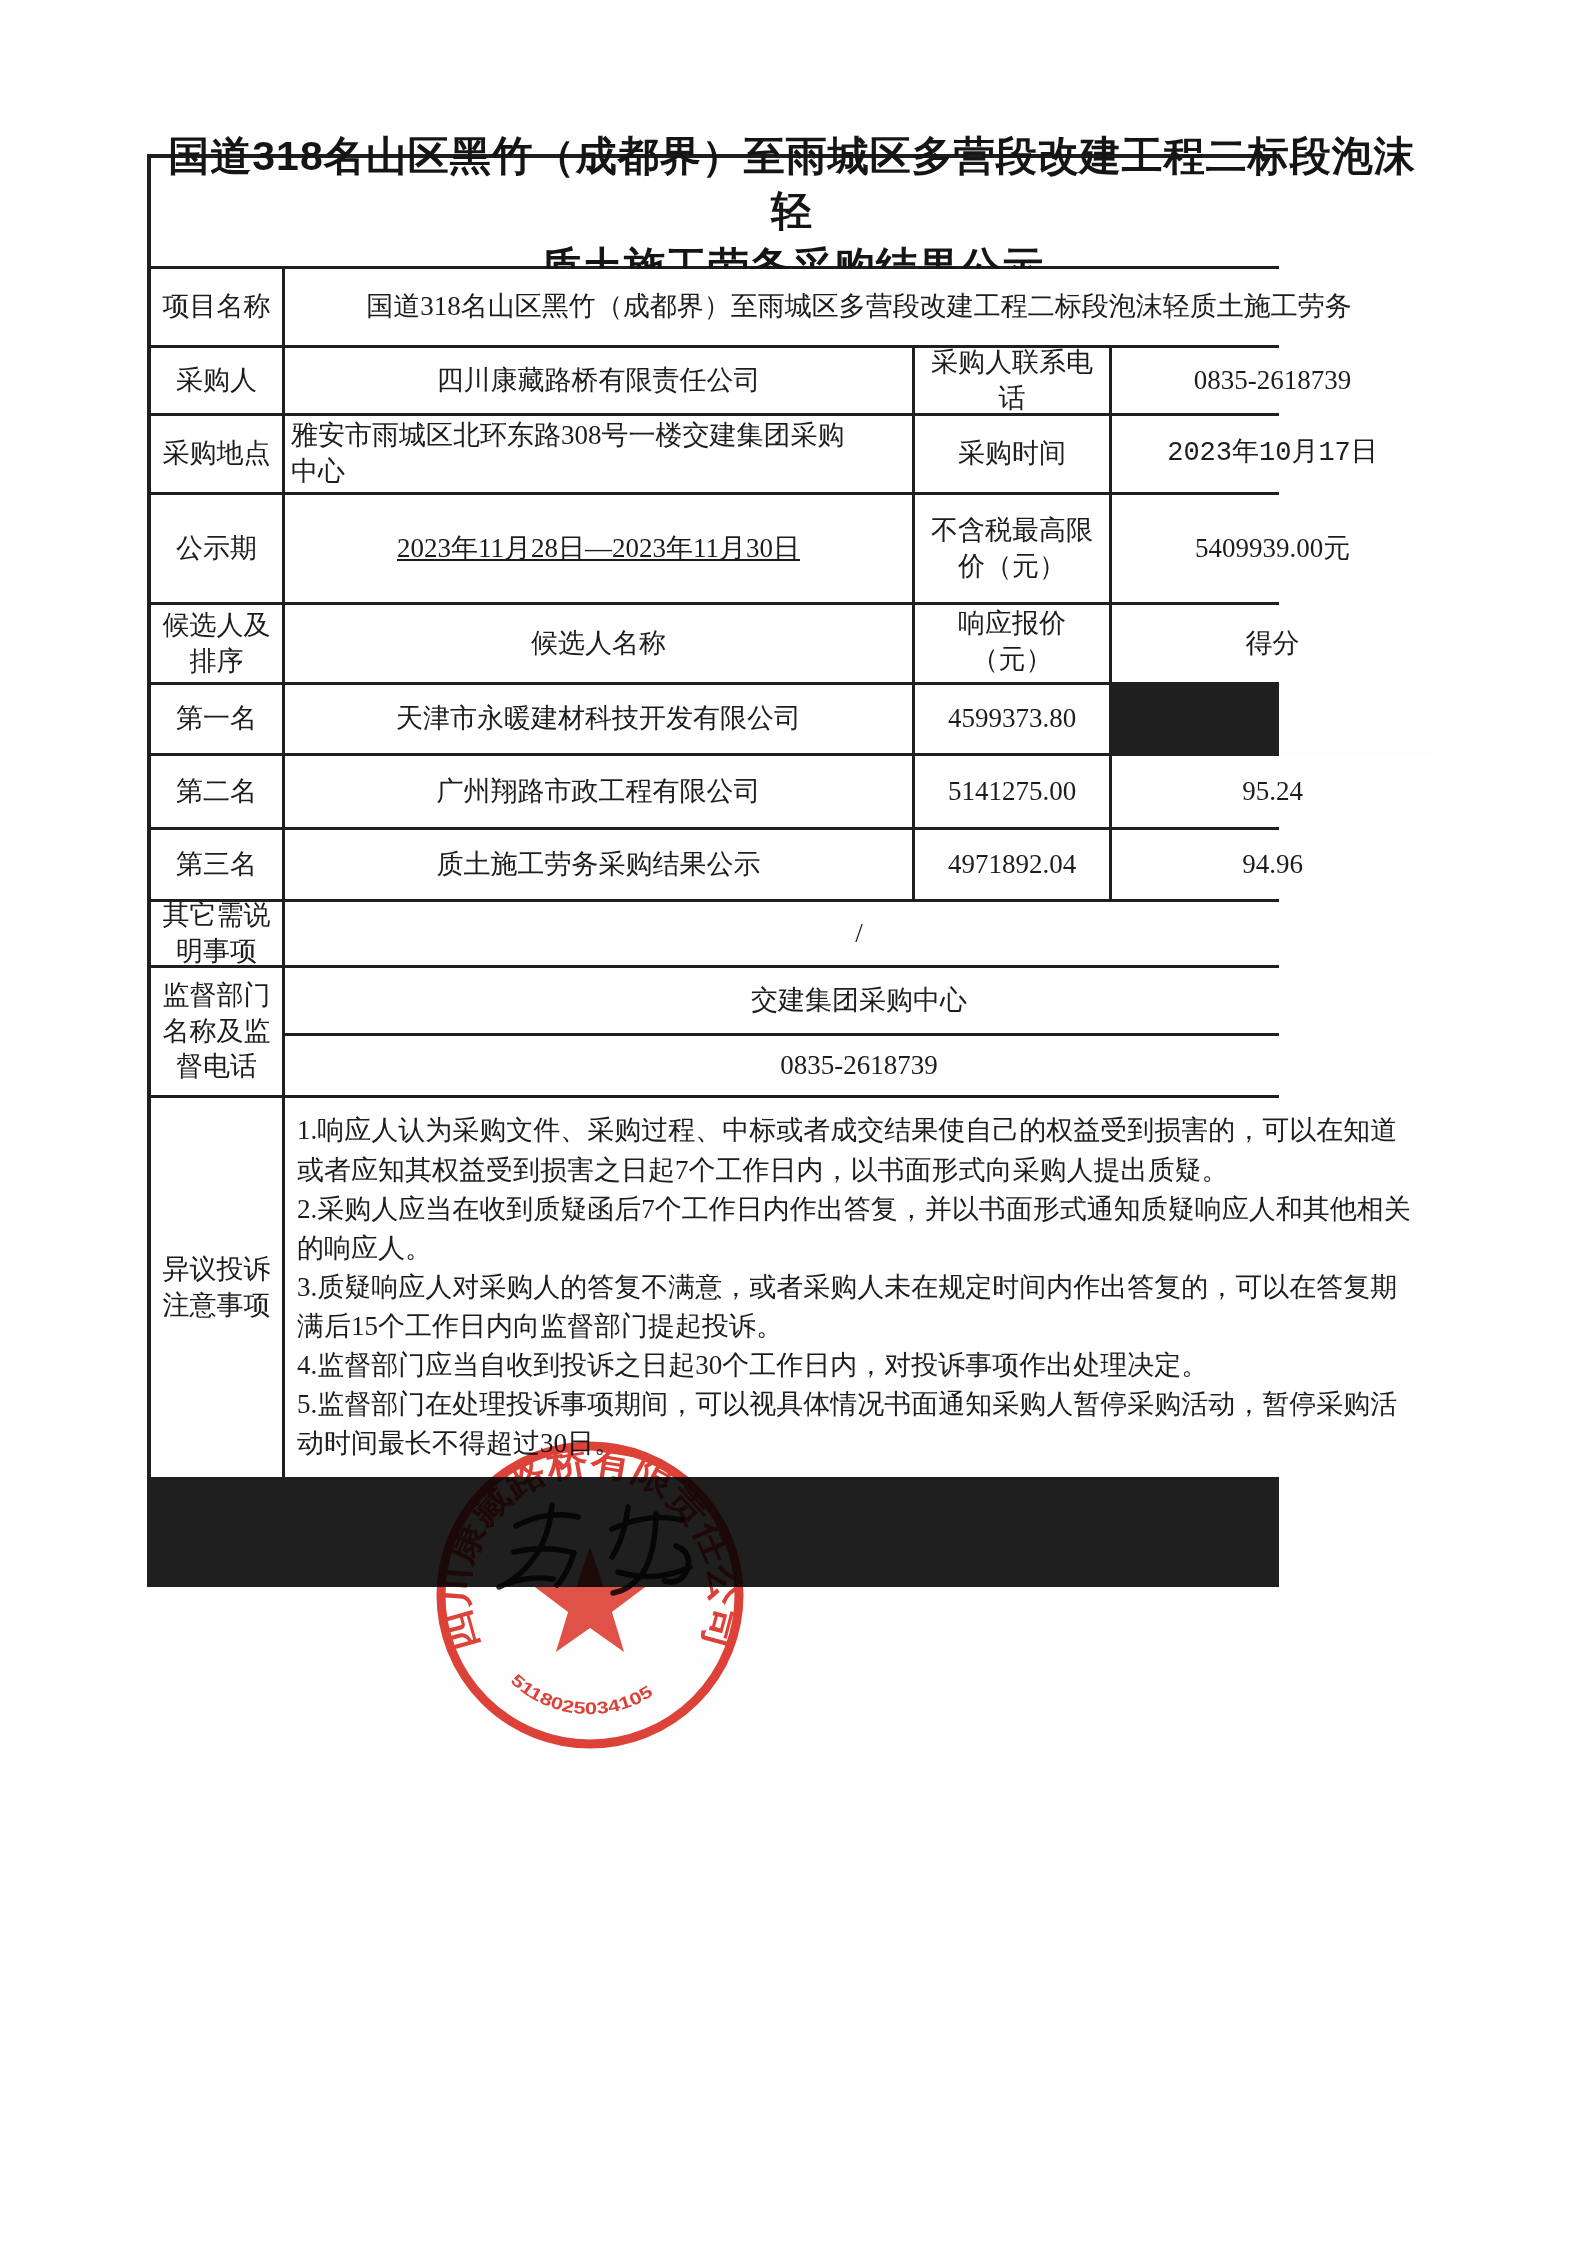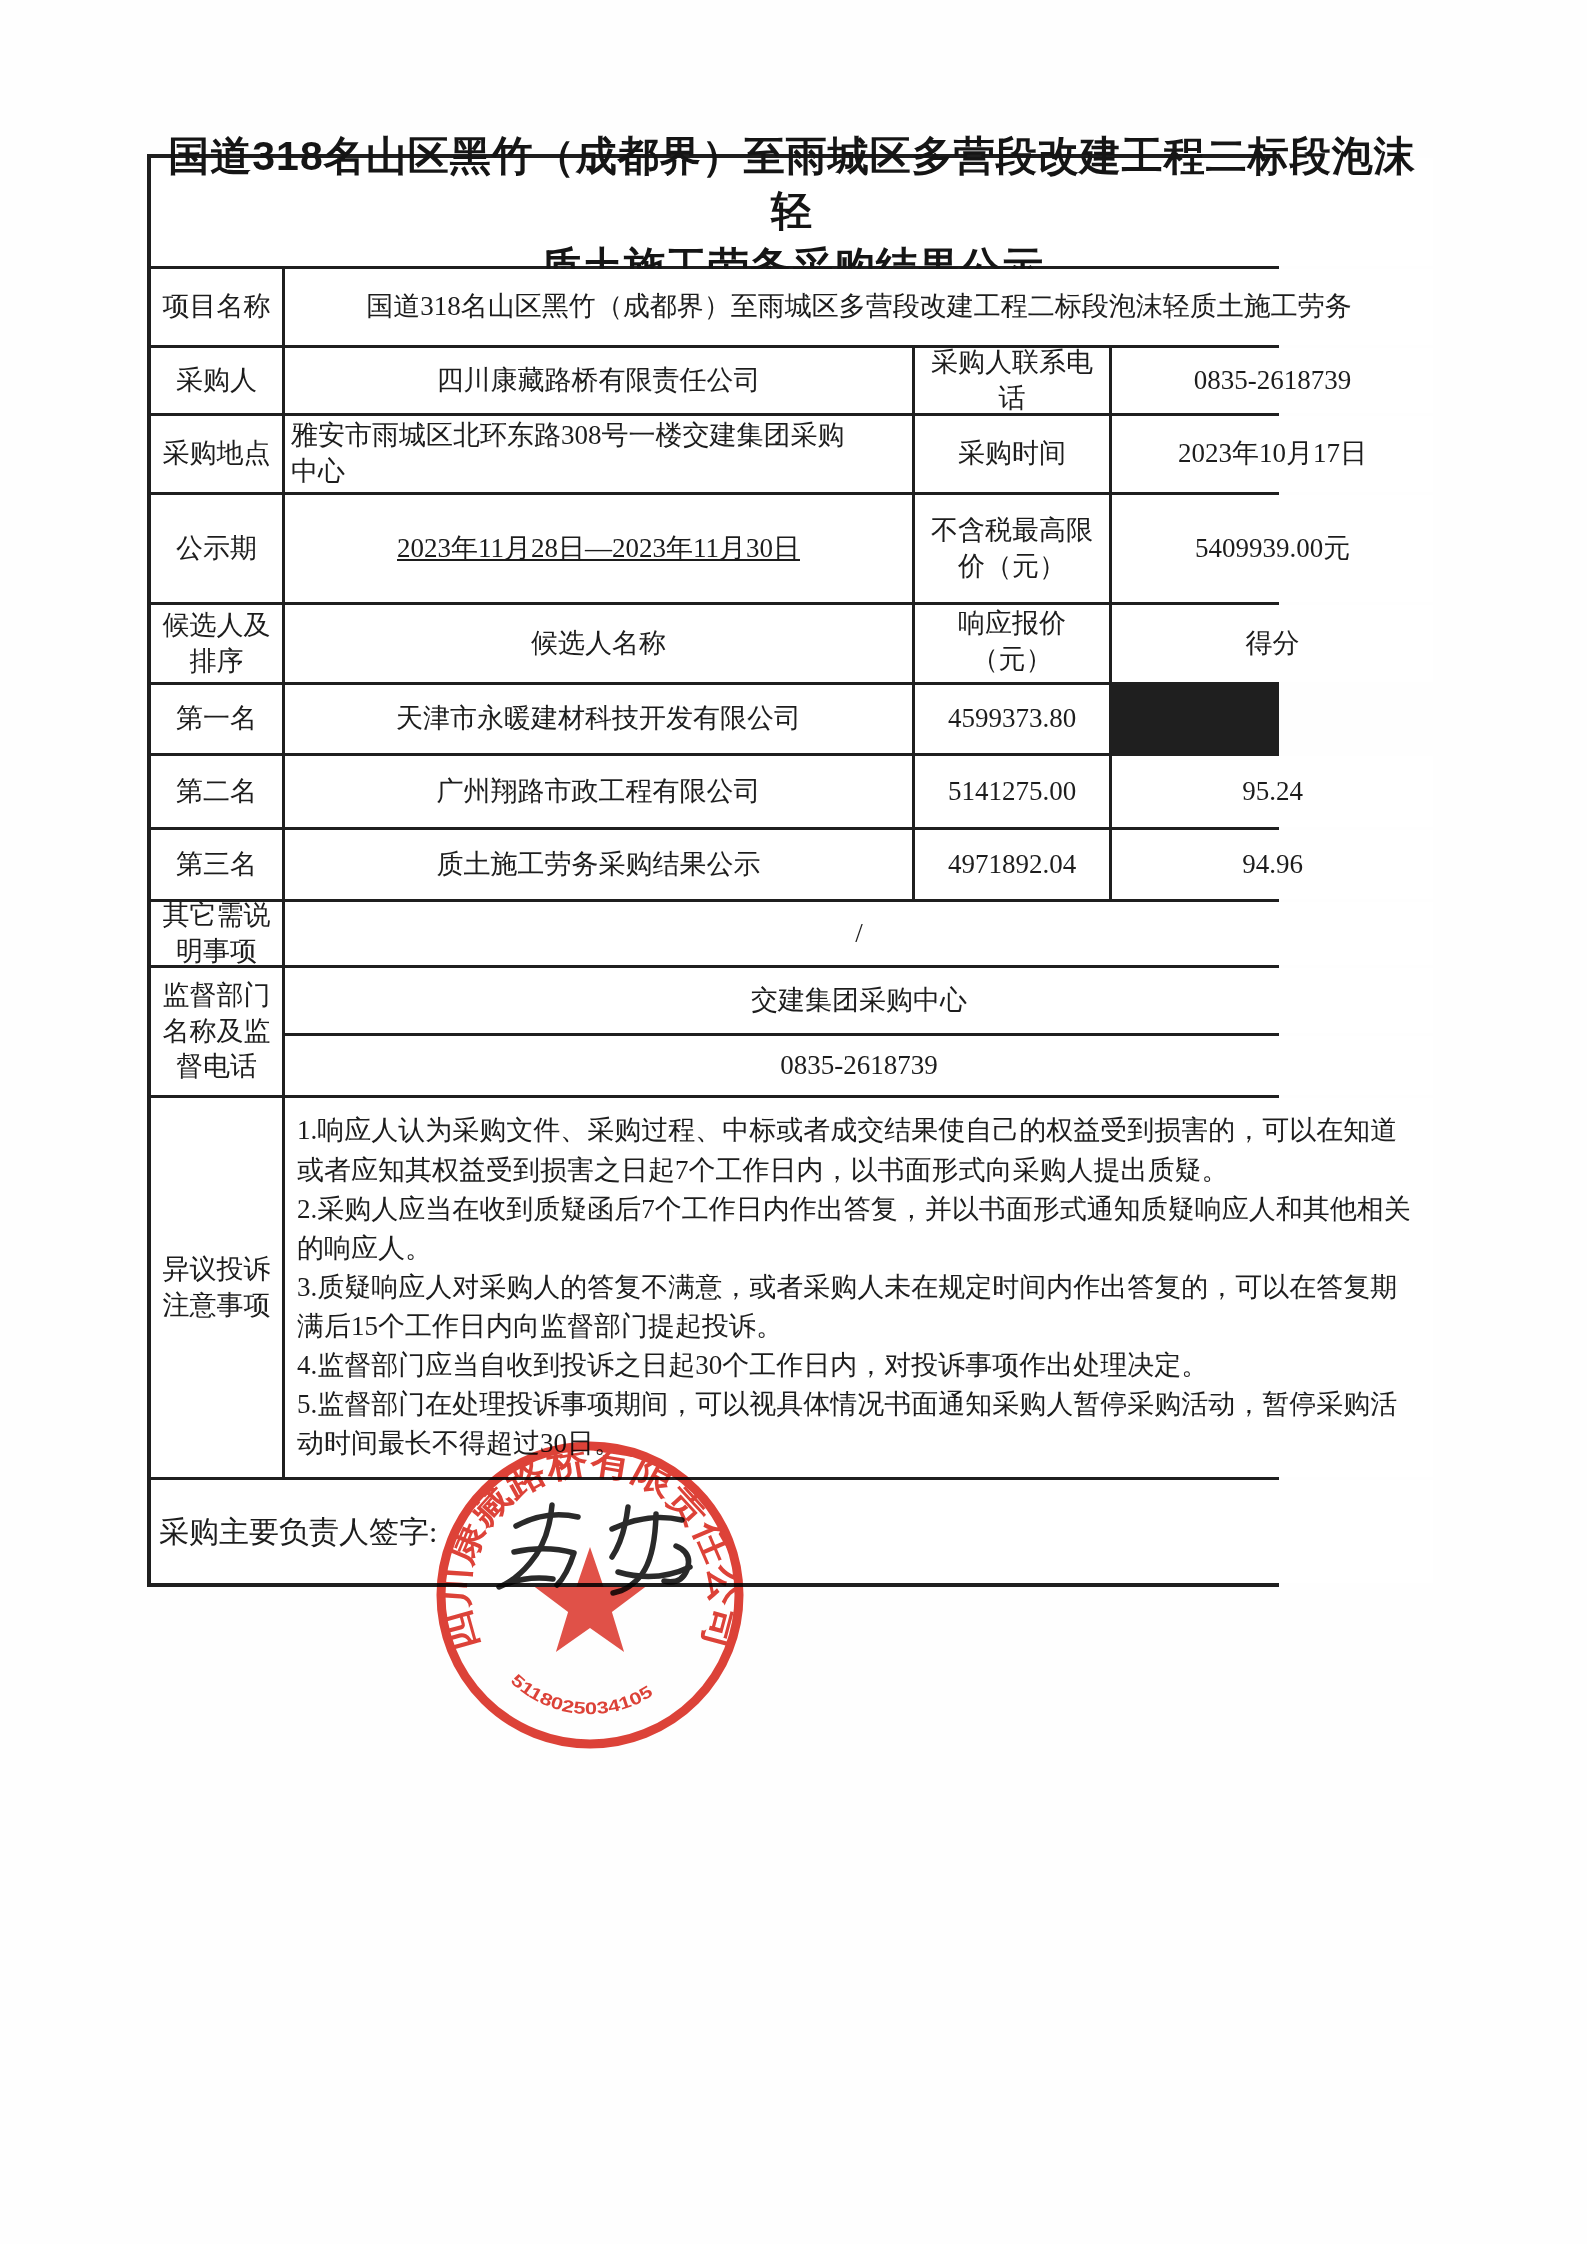--- a/index.html
+++ b/index.html
@@ -65,21 +65,21 @@
     <div class="cell" style="grid-column:1;grid-row:3;">采购人</div>
     <div class="cell" style="grid-column:2;grid-row:3;">四川康藏路桥有限责任公司</div>
     <div class="cell" style="grid-column:3;grid-row:3;">采购人联系电
 话</div>
     <div class="cell" style="grid-column:4;grid-row:3;">0835-2618739</div>
 
     <div class="cell" style="grid-column:1;grid-row:4;">采购地点</div>
     <div class="cell left" style="grid-column:2;grid-row:4;">雅安市雨城区北环东路308号一楼交建集团采购
 中心</div>
     <div class="cell" style="grid-column:3;grid-row:4;">采购时间</div>
-    <div class="cell" style="grid-column:4;grid-row:4;">2023年10月17日</div>
+    <div class="cell" style="grid-column:4;grid-row:4;font-family:Liberation Mono, monospace;">2023年10月17日</div>
 
     <div class="cell" style="grid-column:1;grid-row:5;">公示期</div>
     <div class="cell" style="grid-column:2;grid-row:5;text-decoration:underline;">2023年11月28日—2023年11月30日</div>
     <div class="cell" style="grid-column:3;grid-row:5;">不含税最高限
 价（元）</div>
     <div class="cell" style="grid-column:4;grid-row:5;">5409939.00元</div>
 
     <div class="cell" style="grid-column:1;grid-row:6;">候选人及
 排序</div>
     <div class="cell" style="grid-column:2;grid-row:6;">候选人名称</div>
@@ -114,21 +114,20 @@
     <div class="cell" style="grid-column:1;grid-row:13;">异议投诉
 注意事项</div>
     <div class="cell notice" style="grid-column:2/5;grid-row:13;">
       <div>1.响应人认为采购文件、采购过程、中标或者成交结果使自己的权益受到损害的，可以在知道或者应知其权益受到损害之日起7个工作日内，以书面形式向采购人提出质疑。</div>
       <div>2.采购人应当在收到质疑函后7个工作日内作出答复，并以书面形式通知质疑响应人和其他相关的响应人。</div>
       <div>3.质疑响应人对采购人的答复不满意，或者采购人未在规定时间内作出答复的，可以在答复期满后15个工作日内向监督部门提起投诉。</div>
       <div>4.监督部门应当自收到投诉之日起30个工作日内，对投诉事项作出处理决定。</div>
       <div>5.监督部门在处理投诉事项期间，可以视具体情况书面通知采购人暂停采购活动，暂停采购活动时间最长不得超过30日。</div>
     </div>
 
-    <div class="cell sign-cell" style="grid-column:1/5;grid-row:14;">采购主要负责人签字:</div>
   </div>
 
   <svg class="stamp" viewBox="0 0 320 320">
     <circle cx="160" cy="160" r="149" fill="none" stroke="#db3328" stroke-width="9"></circle>
     <defs>
       <path id="sealArcTop" d="M 49.4 211.6 A 122 122 0 1 1 270.6 211.6" fill="none"></path>
       <path id="sealArcBottom" d="M 80 246.8 A 115 115 0 0 0 240 246.8" fill="none"></path>
     </defs>
     <text font-size="35" font-weight="bold" fill="#db3328" font-family="Liberation Serif, DejaVu Serif, serif">
       <textPath href="#sealArcTop" textLength="488" lengthAdjust="spacingAndGlyphs">四川康藏路桥有限责任公司</textPath>

